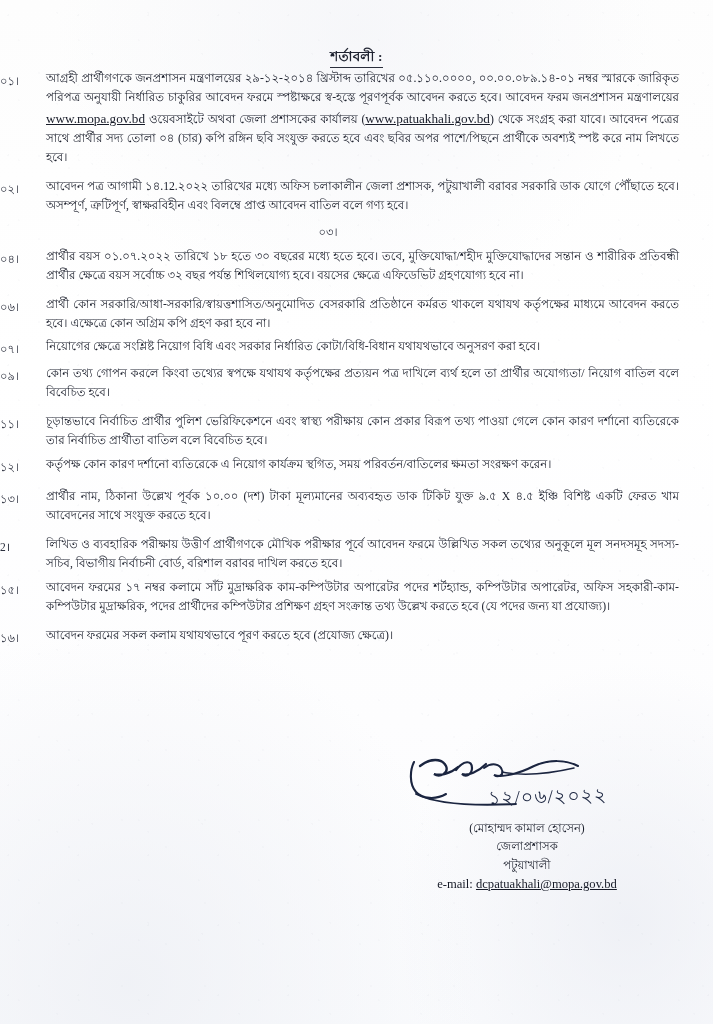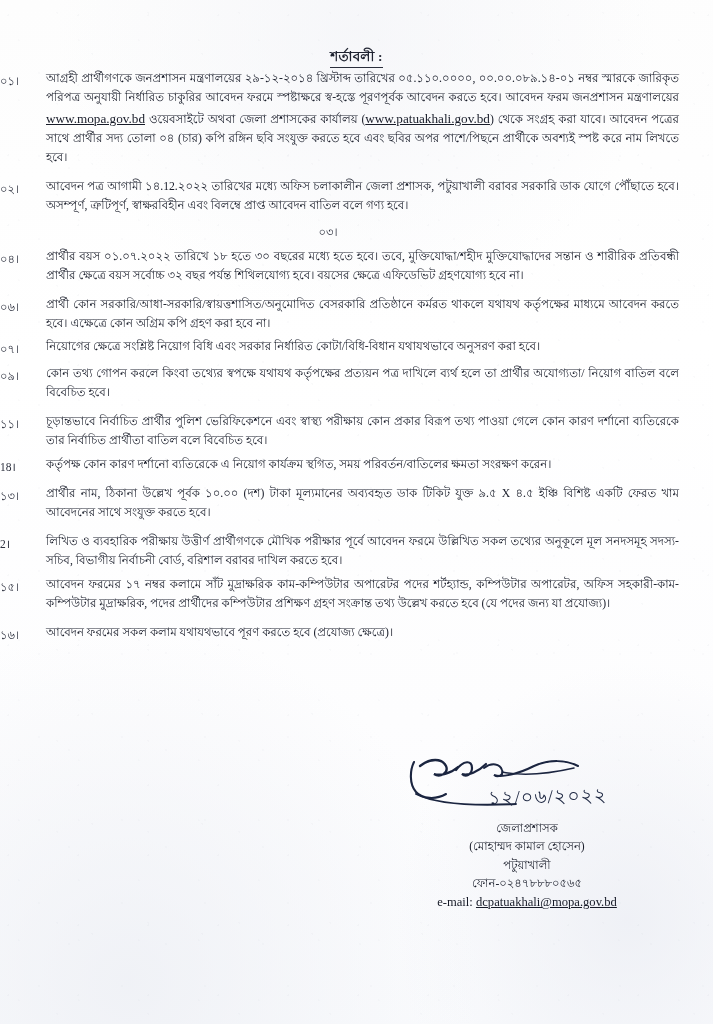--- a/index.html
+++ b/index.html
@@ -183,21 +183,21 @@
       </div>
       <div class="clause gap-md">
         <div class="clause-no">০৯।</div>
         <div class="clause-body">কোন তথ্য গোপন করলে কিংবা তথ্যের স্বপক্ষে যথাযথ কর্তৃপক্ষের প্রত্যয়ন পত্র দাখিলে ব্যর্থ হলে তা প্রার্থীর অযোগ্যতা/ নিয়োগ বাতিল বলে বিবেচিত হবে।</div>
       </div>
       <div class="clause gap-sm">
         <div class="clause-no">১১।</div>
         <div class="clause-body">চূড়ান্তভাবে নির্বাচিত প্রার্থীর পুলিশ ভেরিফিকেশনে এবং স্বাস্থ্য পরীক্ষায় কোন প্রকার বিরূপ তথ্য পাওয়া গেলে কোন কারণ দর্শানো ব্যতিরেকে তার নির্বাচিত প্রার্থীতা বাতিল বলে বিবেচিত হবে।</div>
       </div>
       <div class="clause gap-md">
-        <div class="clause-no">18।</div>
+        <div class="clause-no">১২।</div>
         <div class="clause-body">কর্তৃপক্ষ কোন কারণ দর্শানো ব্যতিরেকে এ নিয়োগ কার্যক্রম স্থগিত, সময় পরিবর্তন/বাতিলের ক্ষমতা সংরক্ষণ করেন।</div>
       </div>
       <div class="clause gap-md">
         <div class="clause-no">১৩।</div>
         <div class="clause-body">প্রার্থীর নাম, ঠিকানা উল্লেখ পূর্বক ১০.০০ (দশ) টাকা মূল্যমানের অব্যবহৃত ডাক টিকিট যুক্ত ৯.৫ X ৪.৫ ইঞ্চি বিশিষ্ট একটি ফেরত খাম আবেদনের সাথে সংযুক্ত করতে হবে।</div>
       </div>
       <div class="clause gap-sm">
         <div class="clause-no">2।</div>
         <div class="clause-body">লিখিত ও ব্যবহারিক পরীক্ষায় উত্তীর্ণ প্রার্থীগণকে মৌখিক পরীক্ষার পূর্বে আবেদন ফরমে উল্লিখিত সকল তথ্যের অনুকূলে মূল সনদসমূহ সদস্য-সচিব, বিভাগীয় নির্বাচনী বোর্ড, বরিশাল বরাবর দাখিল করতে হবে।</div>
       </div>
@@ -216,22 +216,21 @@
       <svg id="sig-ink" viewBox="0 0 210 54" xmlns="http://www.w3.org/2000/svg">
         <path d="M8,8 C4,16 3,30 10,38 C16,45 30,46 40,40" fill="none" stroke="#1b2540" stroke-width="2.1" stroke-linecap="round"></path>
         <path d="M14,12 C24,4 36,4 40,12 C43,19 34,24 28,20 C34,22 44,20 52,13" fill="none" stroke="#1b2540" stroke-width="2.3" stroke-linecap="round"></path>
         <path d="M50,16 C58,6 66,6 66,14 C66,20 60,24 56,20 C62,22 72,18 80,10" fill="none" stroke="#1b2540" stroke-width="2.2" stroke-linecap="round"></path>
         <path d="M78,14 C86,8 94,10 96,16 C98,21 92,24 88,21 C96,24 112,20 128,12 C144,5 160,6 172,12" fill="none" stroke="#1b2540" stroke-width="2.0" stroke-linecap="round"></path>
         <path d="M96,18 C116,22 142,20 168,14" fill="none" stroke="#1b2540" stroke-width="1.5" stroke-linecap="round"></path>
         <path d="M10,40 C30,50 70,52 110,50" fill="none" stroke="#1b2540" stroke-width="1.8" stroke-linecap="round"></path>
       </svg>
       <div id="sig-date">১২/০৬/২০২২</div>
     </div>
+    <div class="sign-line">(মোহাম্মদ কামাল হোসেন)</div>
     <div class="sign-line">জেলাপ্রশাসক</div>
-    <div class="sign-line">(মোহাম্মদ কামাল হোসেন)</div>
     <div class="sign-line">পটুয়াখালী</div>
-    <div class="sign-line">ফোন-০২৪৭৮৮৮০৫৬৫</div>
     <div id="sign-email">
       <span>e-mail:</span>
       <span class="u">dcpatuakhali@mopa.gov.bd</span>
     </div>
   </div>
 </div>
 
 </body></html>

